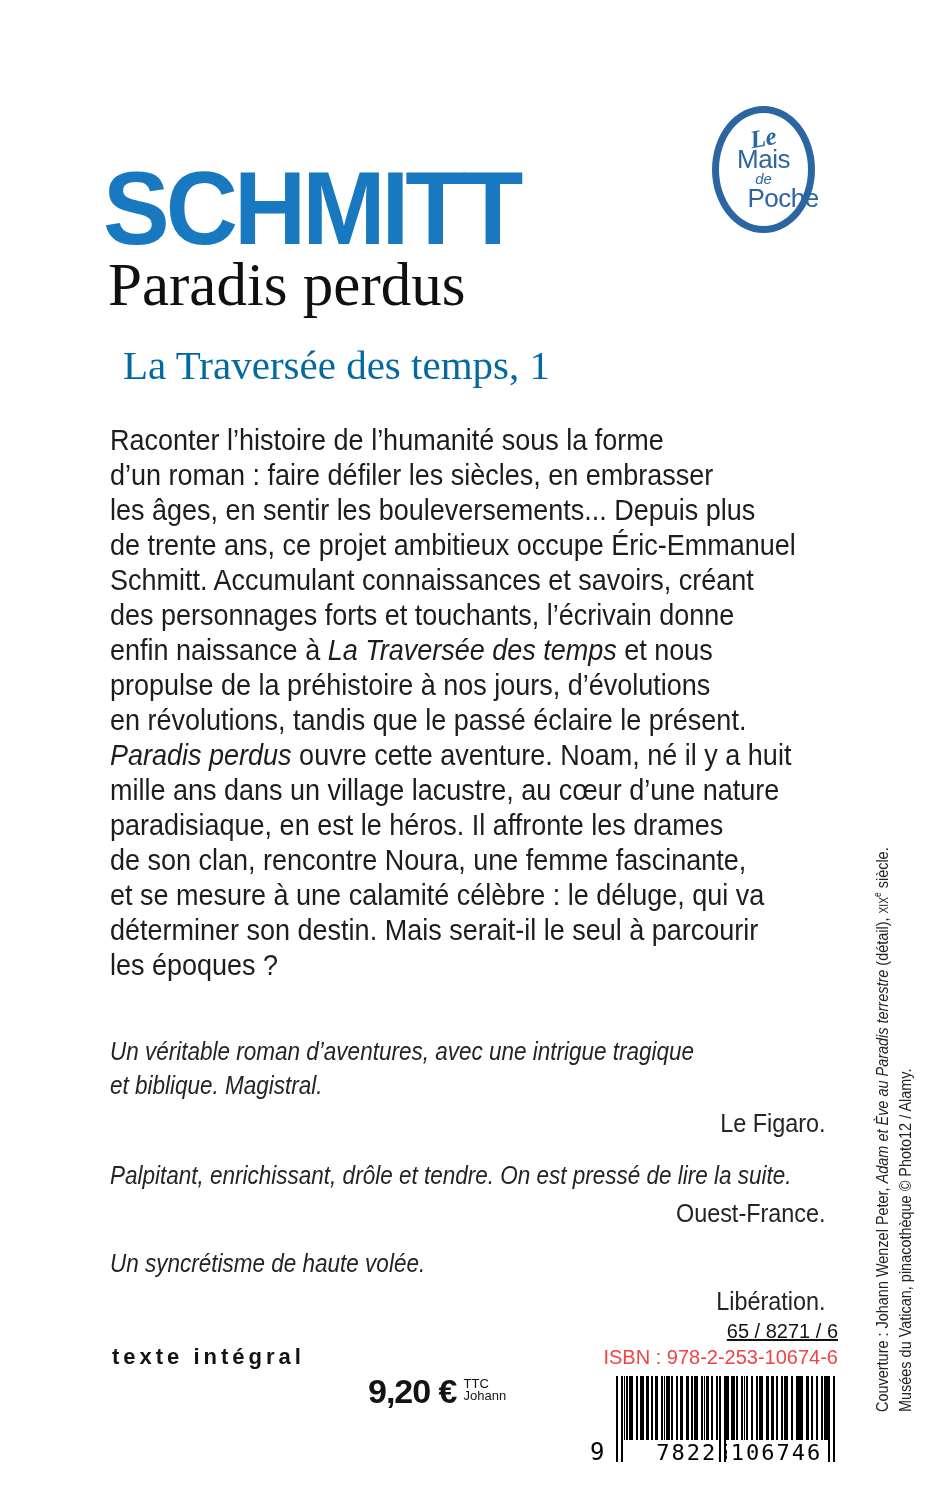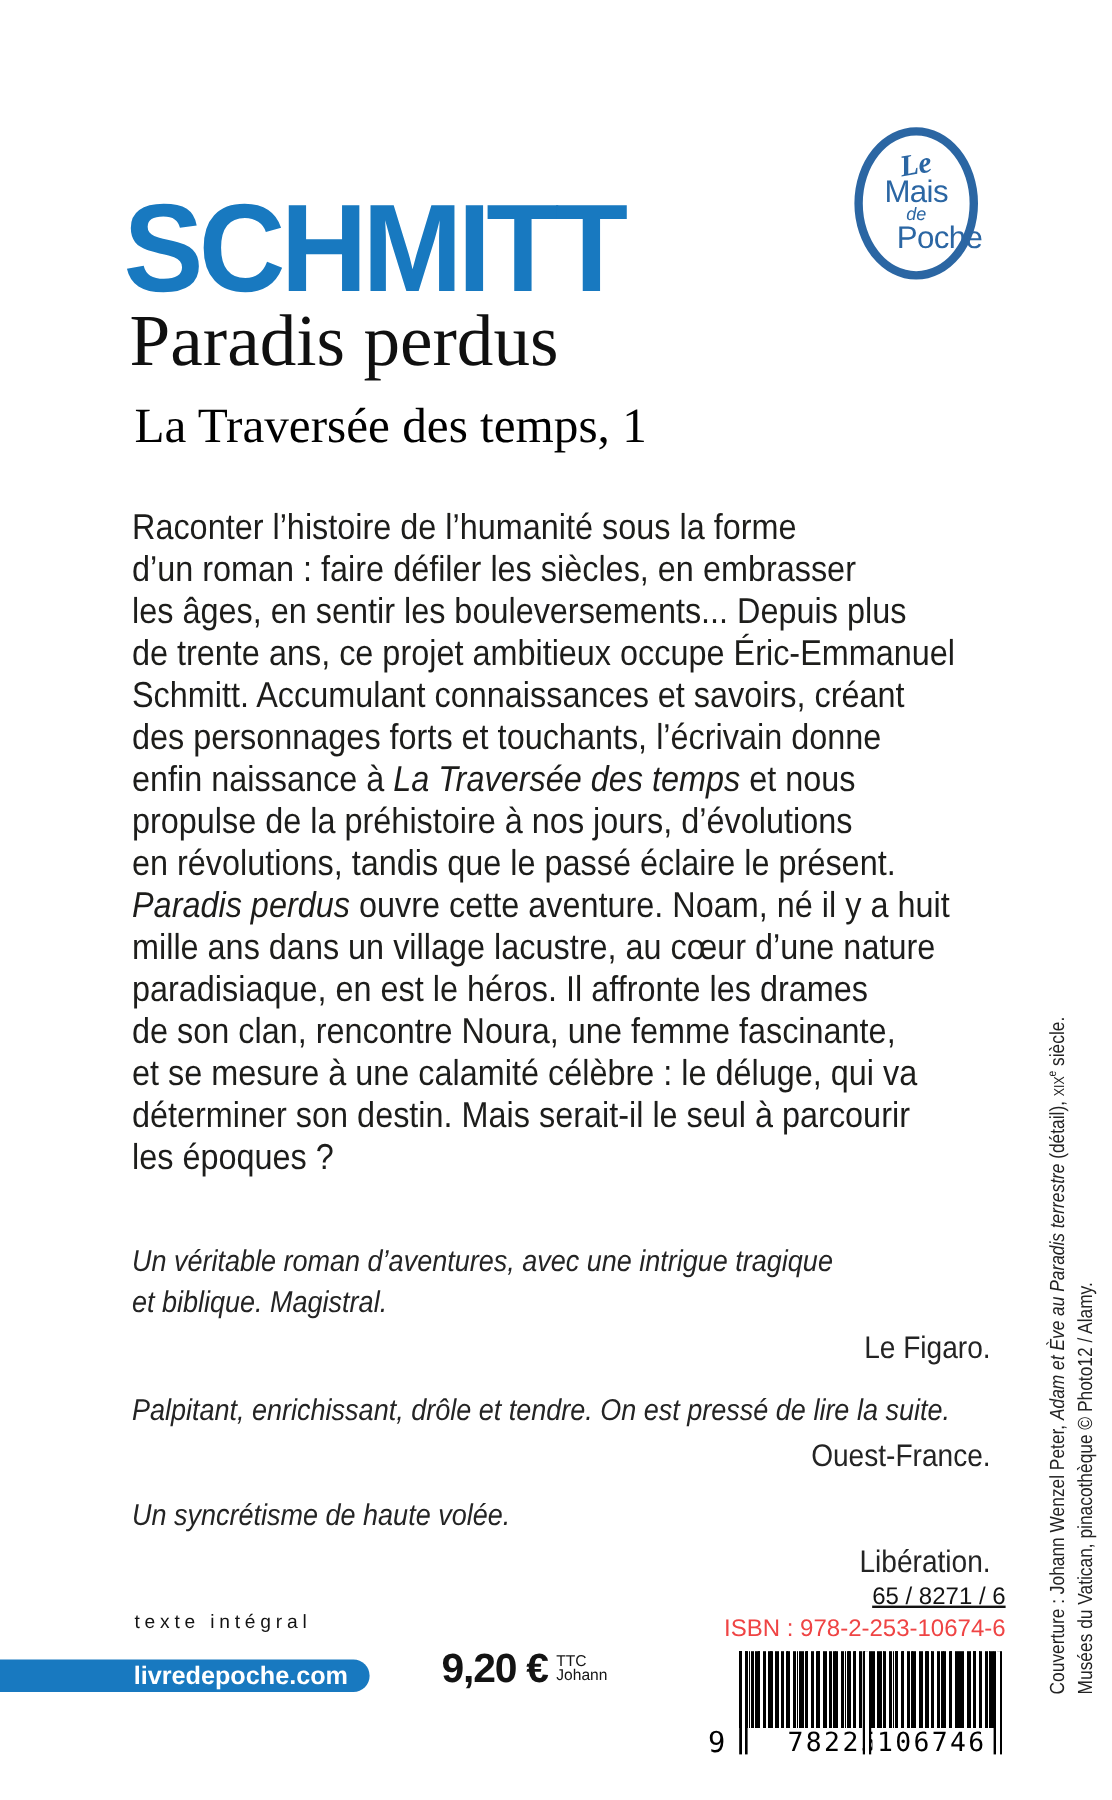--- a/index.html
+++ b/index.html
@@ -52,24 +52,24 @@
   .logo-poche{font-size:26px;line-height:26px;letter-spacing:-0.5px;margin-left:39px;}
   .book-title{
     position:absolute;left:108px;top:250px;
     margin:0;
     font-family:"Liberation Serif",serif;
     font-weight:400;font-size:61px;
     color:#101010;white-space:nowrap;
   }
   .series-title{
     position:absolute;left:107px;top:325px;
-    margin:5px;
+    margin:16px;
     font-family:"Liberation Serif",serif;
     font-weight:400;font-size:41px;
-    color:#000000;white-space:nowrap;
+    color:#0369a1;white-space:nowrap;
   }
   
   .content{
     position:absolute;left:110px;top:422px;
     width:795px;
     transform:scaleX(0.9);transform-origin:top left;
   }
   .bl{font-size:30px;line-height:35px;white-space:nowrap;}
   .bl i{font-style:italic;}
   .quote-block{margin:0;}
@@ -87,21 +87,21 @@
     font-size:17px;line-height:23px;
     color:#222;
   }
   .credit div{white-space:nowrap;}
   .credit i{font-style:italic;}
   .credit .era{font-variant:small-caps;}
   .credit sup{font-size:10px;}
   
   .texte-integral{
     position:absolute;left:112px;top:1344px;
-    font-size:16px;font-weight:400;letter-spacing:4px;
+    font-size:22px;font-weight:700;letter-spacing:4px;
     color:#131313;white-space:nowrap;
   }
   .banner{
     position:absolute;left:0;top:1383px;
     width:308px;height:27px;
     box-sizing:border-box;
     background:var(--blue);
     border-radius:0 14px 14px 0;
     color:#fff;font-weight:700;font-size:21px;line-height:27px;
     text-align:right;padding-right:18px;
@@ -211,21 +211,20 @@
     </div>
   </div>
 
   <div class="credit">
     <div><span>Couverture : Johann Wenzel Peter, </span><i>Adam et Ève au Paradis terrestre</i><span> (détail), </span><span class="era">xix</span><sup>e</sup><span> siècle.</span></div>
     <div>Musées du Vatican, pinacothèque © Photo12 / Alamy.</div>
   </div>
 
   <div class="texte-integral">texte intégral</div>
 
-  <div class="banner"><span>livredepoche.com</span></div>
 
   <div class="price-row">
     <span class="price">9,20 €</span>
     <span class="ttc">
       <span>TTC</span>
       <span>Johann</span>
     </span>
   </div>
 
   <div class="edition-code">65 / 8271 / 6</div>

